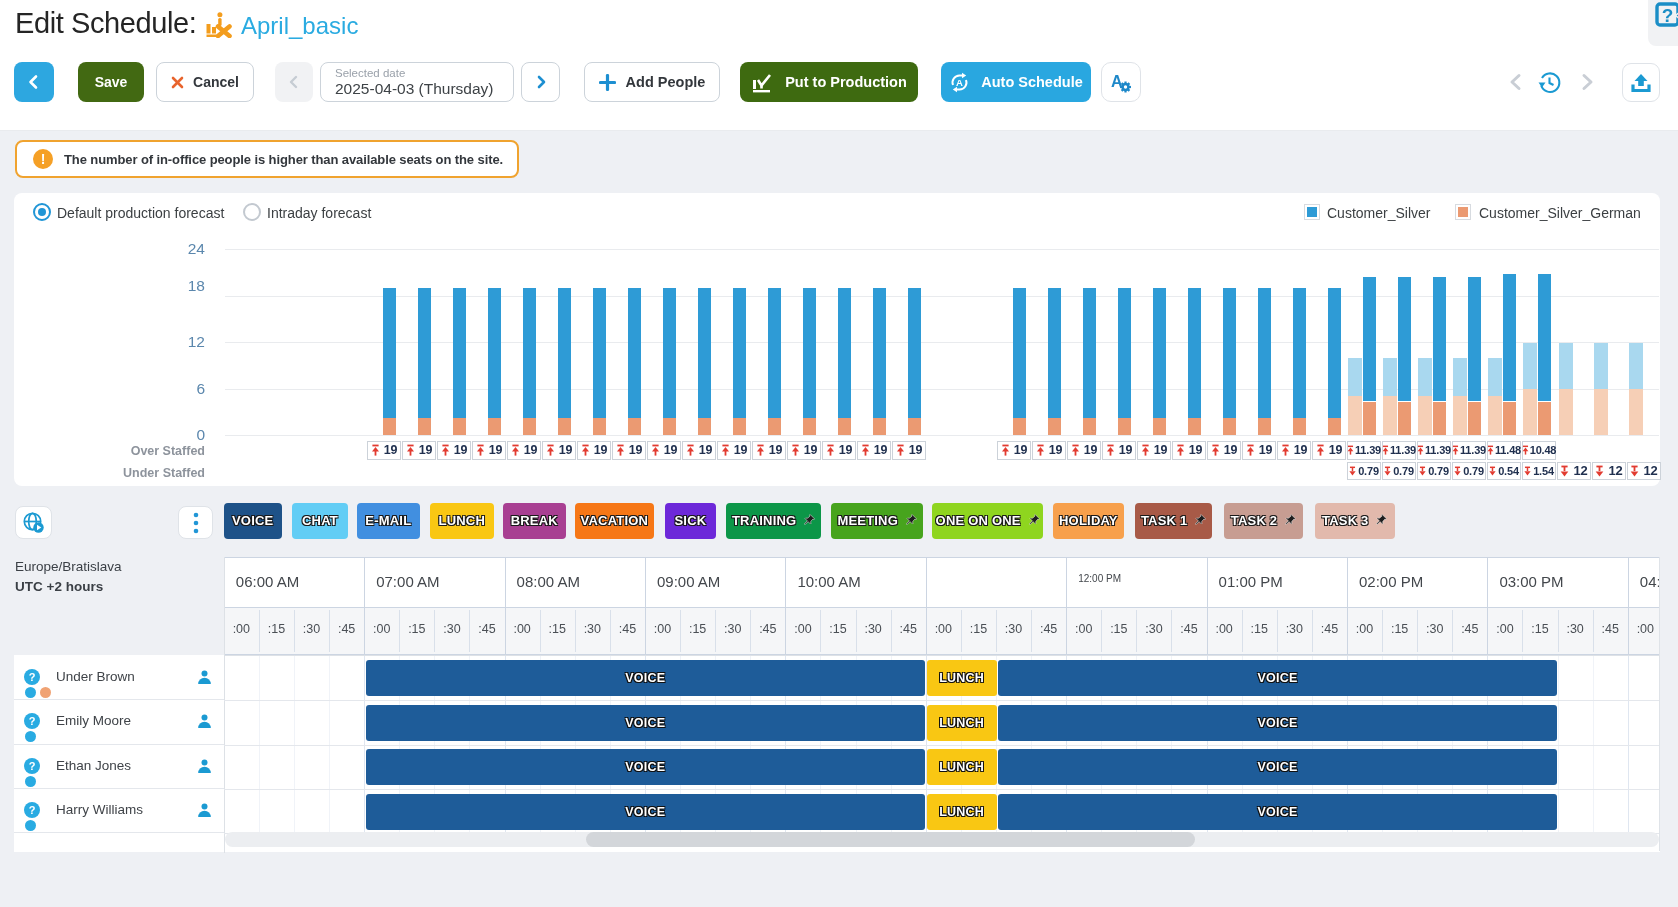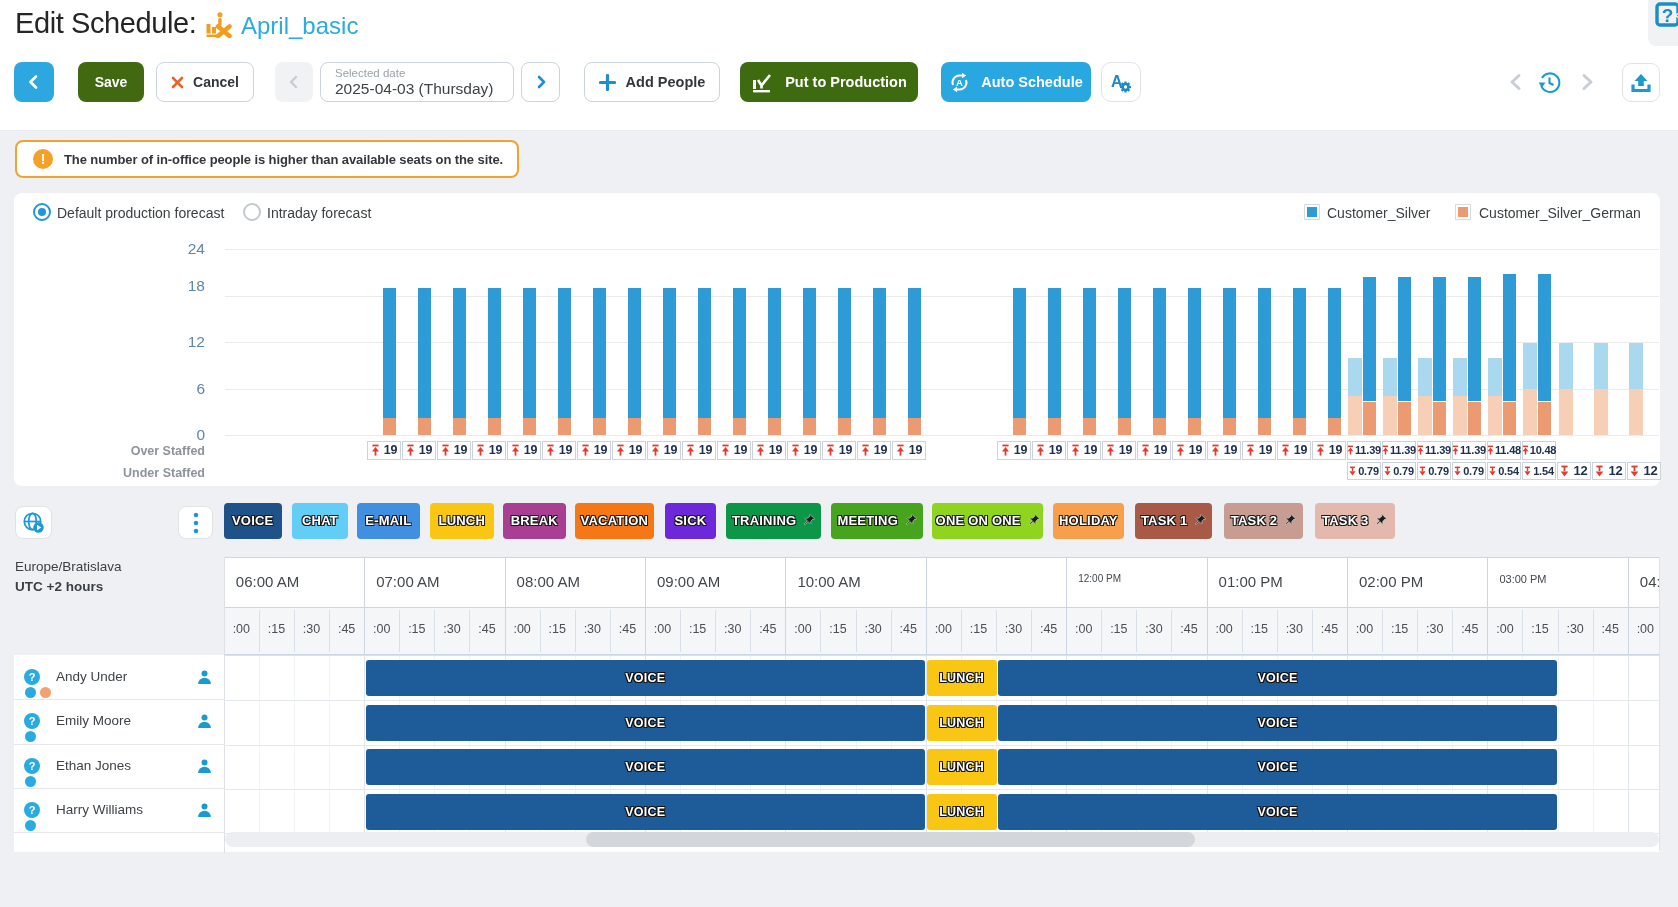--- a/index.html
+++ b/index.html
@@ -525,21 +525,21 @@
 <div class="abs" style="left:842.4000000000001px;top:0;width:140.4px;height:49.5px;background:#fff;">
       <div style="margin:16px 0 0 12px;font-size:10px;color:#43474c;">12:00 PM</div>
     </div>
 <div class="abs" style="left:982.8000000000001px;top:0;width:140.4px;height:49.5px;background:#fff;">
       <div style="margin:16px 0 0 12px;font-size:15px;color:#43474c;">01:00 PM</div>
     </div>
 <div class="abs" style="left:1123.2px;top:0;width:140.4px;height:49.5px;background:#fff;">
       <div style="margin:16px 0 0 12px;font-size:15px;color:#43474c;">02:00 PM</div>
     </div>
 <div class="abs" style="left:1263.6000000000001px;top:0;width:140.4px;height:49.5px;background:#fff;">
-      <div style="margin:16px 0 0 12px;font-size:11px;color:#43474c;">03:00 PM</div>
+      <div style="margin:16px 0 0 12px;font-size:15px;color:#43474c;">03:00 PM</div>
     </div>
 <div class="abs" style="left:1404.0px;top:0;width:140.4px;height:49.5px;background:#fff;">
       <div style="margin:16px 0 0 12px;font-size:15px;color:#43474c;">04:00 PM</div>
     </div>
 <div class="abs" style="left:0;top:49.5px;width:1436.2px;height:48px;background:#f5f6f8;"></div>
 <div class="abs" style="left:0.0px;top:49.5px;width:35.1px;height:48px;text-align:center;">
       <div style="margin-top:15px;font-size:12.5px;color:#4a4f55;">:00</div>
     </div>
 <div class="abs" style="left:35.1px;top:49.5px;width:35.1px;height:48px;text-align:center;">
       <div style="margin-top:15px;font-size:12.5px;color:#4a4f55;">:15</div>
@@ -749,21 +749,21 @@
 <div class="abs" style="left:1263.6000000000001px;top:0;width:1px;height:178px;background:#dfe6f0;"></div>
 <div class="abs" style="left:1298.7px;top:0;width:1px;height:178px;background:#f0f3f8;"></div>
 <div class="abs" style="left:1333.8000000000002px;top:0;width:1px;height:178px;background:#f0f3f8;"></div>
 <div class="abs" style="left:1368.9px;top:0;width:1px;height:178px;background:#f0f3f8;"></div>
 <div class="abs" style="left:1404.0px;top:0;width:1px;height:178px;background:#dfe6f0;"></div>
 
 </div>
 <div class="abs" style="left:223.8px;top:557px;width:1px;height:296px;background:#dde1e6;"></div>
 <div class="abs" style="left:14px;top:655.8px;width:209.8px;height:44.4px;border-bottom:1px solid #e4e7ec;">
     <div style="position:absolute;left:10px;top:13px;width:16px;height:16px;border-radius:50%;background:#29abe2;color:#fff;font-size:11px;font-weight:bold;text-align:center;line-height:16px;">?</div>
-    <div style="position:absolute;left:42px;top:13px;font-size:13.5px;color:#3f4348;">Andy Under</div>
+    <div style="position:absolute;left:42px;top:13px;font-size:13.5px;color:#3f4348;">Under Brown</div>
     <svg style="position:absolute;right:12px;top:14px;" width="15" height="14" viewBox="0 0 15 14">
       <circle cx="7.5" cy="3.4" r="3" fill="#1b9ad2"></circle>
       <path d="M1.2,14 a6.3 6.3 0 0 1 12.6,0 z" fill="#1b9ad2"></path>
     </svg>
     <div style="position:absolute;left:11px;top:31px;width:11px;height:11px;border-radius:50%;background:#29abe2;"></div>
     <div style="position:absolute;left:26px;top:31px;width:11px;height:11px;border-radius:50%;background:#f0a273;"></div>
   </div>
 <div class="abs" style="left:223.8px;top:700.1999999999999px;width:1436.2px;height:1px;background:#e4e7ec;"></div>
 <div class="abs" style="left:14px;top:700.1999999999999px;width:209.8px;height:44.4px;border-bottom:1px solid #e4e7ec;">
     <div style="position:absolute;left:10px;top:13px;width:16px;height:16px;border-radius:50%;background:#29abe2;color:#fff;font-size:11px;font-weight:bold;text-align:center;line-height:16px;">?</div>

